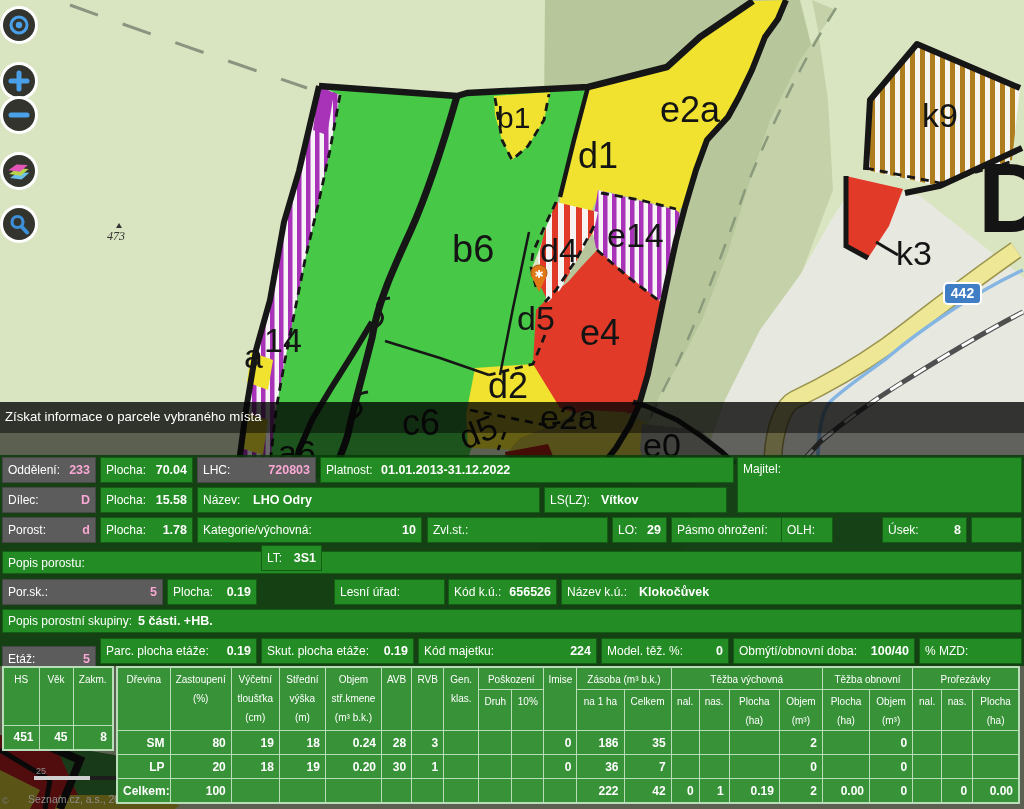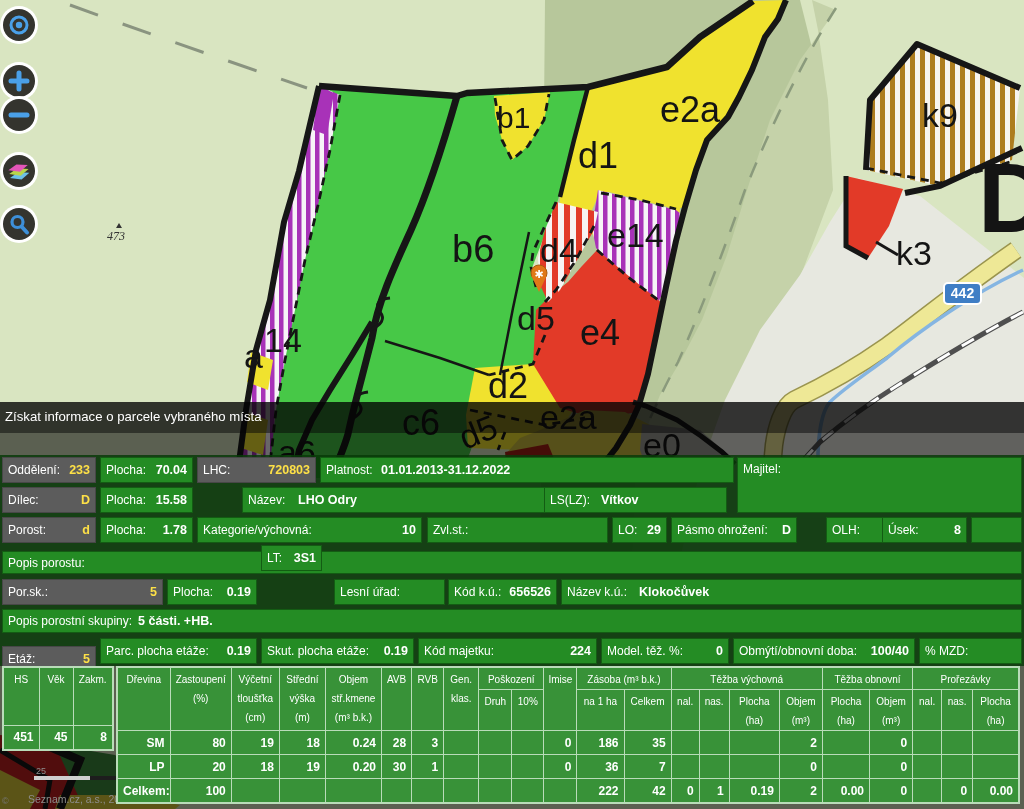--- a/index.html
+++ b/index.html
@@ -8,21 +8,21 @@
 .btn{position:absolute;left:3px;width:32px;height:32px;border-radius:50%;background:#34342e;box-shadow:0 0 0 3px #fff;}
 .btn svg{position:absolute;left:0;top:0;}
 #ovblack{position:absolute;left:0;top:402px;width:1024px;height:407px;background:rgba(0,0,0,0.58);}
 #tbar{position:absolute;left:0;top:402px;width:1024px;height:31px;background:rgba(5,5,5,0.5);color:#fff;font-size:13.2px;line-height:30px;padding-left:5px;box-sizing:border-box;}
 #backdrop{position:absolute;left:0;top:455px;width:1024px;height:211px;background:rgba(8,58,8,0.84);}
 .cell{position:absolute;height:26px;box-sizing:border-box;background:#248c24;border:1px solid #135c13;color:#fff;font-size:12px;display:flex;align-items:center;padding:0 5px;justify-content:space-between;}
 .cell .l{white-space:nowrap;}
 .cell .v{font-weight:bold;white-space:nowrap;font-size:12.5px;}
 .cell .av{position:absolute;font-weight:bold;white-space:nowrap;font-size:12.5px;}
 .gray{background:#5c5c5c;border-color:#474747;}
-.y{color:#fde047;text-align:center;}
+.y{color:#f9a8d4;text-align:center;}
 table{position:absolute;border-collapse:collapse;table-layout:fixed;background:#389238;color:#fff;}
 td,th{border:1px solid #b9dcb9;font-weight:normal;font-size:12px;padding:0;overflow:hidden;}
 th{vertical-align:top;padding-top:2px;text-align:center;line-height:19px;font-size:10px;}
 td{font-size:12px;font-weight:bold;text-align:right;padding-right:5px;height:23px;}
 table{border:2px solid #b9dcb9;}
 </style>
 </head>
 <body>
 <div id="stage">
 <svg width="1024" height="809" viewBox="0 0 1024 809">
@@ -192,21 +192,21 @@
       <span class="l">Majitel:</span>
     </div>
 <div class="cell gray" style="left:2px;top:487px;width:94px;">
       <span class="l">Dílec:</span>
       <span class="v y">D</span>
     </div>
 <div class="cell" style="left:100px;top:487px;width:93px;">
       <span class="l">Plocha:</span>
       <span class="v">15.58</span>
     </div>
-<div class="cell" style="left:197px;top:487px;width:343px;margin-left:45px;">
+<div class="cell" style="left:197px;top:487px;width:343px;">
       <span class="l">Název:</span>
       <span class="av" style="left:55px;">LHO Odry</span>
     </div>
 <div class="cell" style="left:544px;top:487px;width:183px;">
       <span class="l">LS(LZ):</span>
       <span class="av" style="left:56px;">Vítkov</span>
     </div>
 <div class="cell gray" style="left:2px;top:517px;width:94px;">
       <span class="l">Porost:</span>
       <span class="v y">d</span>
@@ -223,21 +223,21 @@
       <span class="l">Zvl.st.:</span>
     </div>
 <div class="cell" style="left:612px;top:517px;width:55px;">
       <span class="l">LO:</span>
       <span class="v">29</span>
     </div>
 <div class="cell" style="left:671px;top:517px;width:126px;">
       <span class="l">Pásmo ohrožení:</span>
       <span class="v">D</span>
     </div>
-<div class="cell" style="left:826px;top:517px;width:60px;">
+<div class="cell" style="left:781px;top:517px;width:52px;">
       <span class="l">OLH:</span>
     </div>
 <div class="cell" style="left:882px;top:517px;width:85px;">
       <span class="l">Úsek:</span>
       <span class="v">8</span>
     </div>
 <div class="cell" style="left:971px;top:517px;width:51px;"></div>
 <div class="cell" style="left:2px;top:551px;width:1020px;height:23px;">
       <span class="l">Popis porostu:</span>
     </div>

